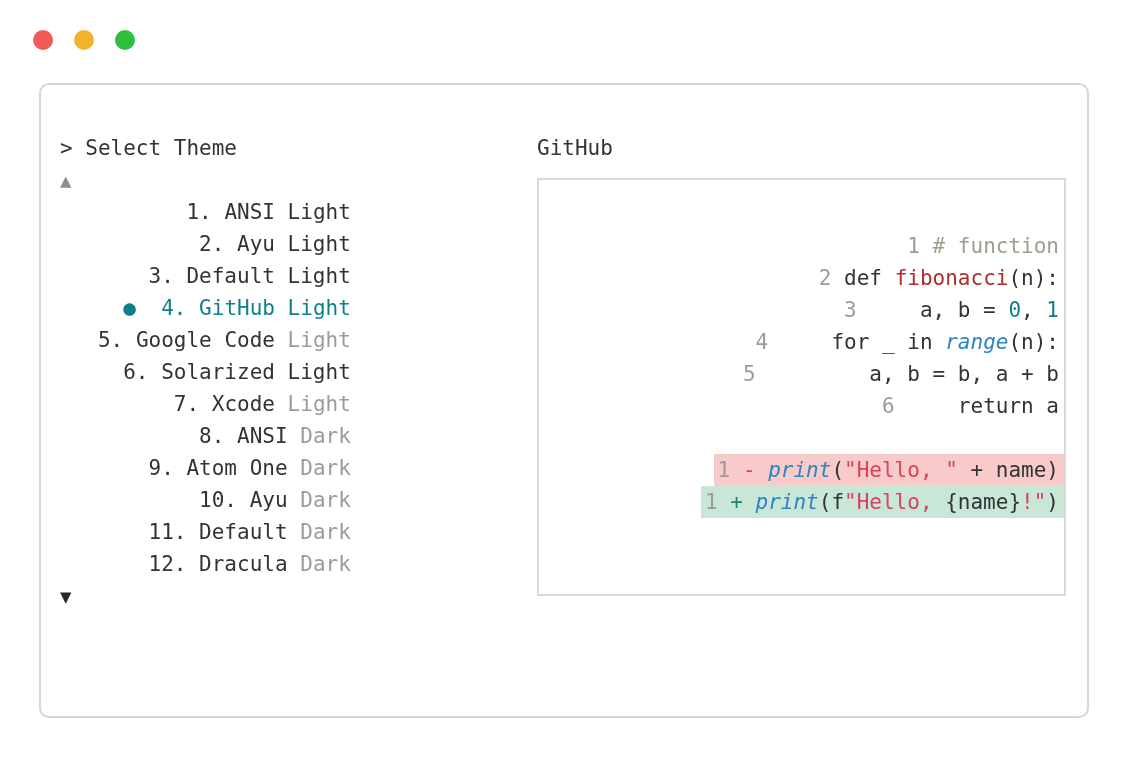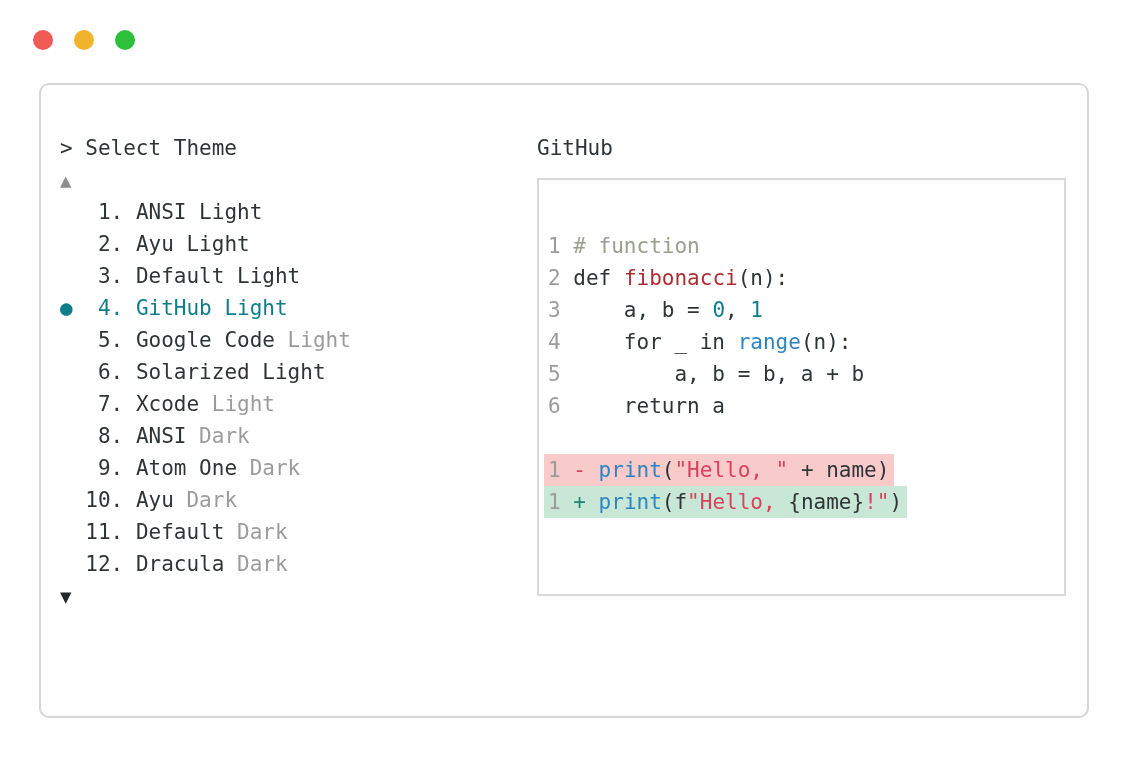--- a/index.html
+++ b/index.html
@@ -17,21 +17,21 @@
     font-size:21px;line-height:32px;color:var(--text-dark);
   }
   .traffic-lights{position:absolute;left:33px;top:30px;display:flex;gap:21px;}
   .dot{width:20px;height:20px;border-radius:50%;}
   .dot.red{background:var(--traffic-red);}
   .dot.yellow{background:var(--traffic-yellow);}
   .dot.green{background:var(--traffic-green);}
 
   .window{
     position:absolute;left:39px;top:83px;width:1046px;height:631px;
-    border:2px solid var(--border-gray);border-radius:10px;background:#fff;
+    border:2px solid var(--border-gray);border-radius:10px;background:#fff;text-align:right;
   }
   .window *{white-space:pre;}
   .abs{position:absolute;}
   .select-header{left:19px;top:47px;color:var(--text-dark);}
   .scroll-up{left:19px;top:79px;color:#8e8e8e;font-size:19px;cursor:default;}
   .scroll-down{left:19px;top:495px;color:#24292d;font-size:19px;cursor:default;}
   .theme-list{left:19px;top:111px;}
   .theme-item{height:32px;}
   .theme-item .marker{color:var(--accent-teal);}
   .theme-item .num,.theme-item .name{color:var(--text-dark);}
@@ -47,21 +47,21 @@
   }
   .code-line{height:32px;}
   .line-inner{display:inline-block;padding:0 5px 0 4px;margin-left:-4px;}
   .line-inner.removed{background:var(--diff-removed-bg);}
   .line-inner.added{background:var(--diff-added-bg);}
   .ln{display:inline-block;width:1ch;color:var(--muted-gray);}
   .tk-text{color:var(--text-dark);}
   .tk-comment{color:var(--comment-green);}
   .tk-func{color:var(--func-red);}
   .tk-number{color:var(--accent-teal);}
-  .tk-call{color:var(--call-blue);}
+  .tk-call{color:var(--call-blue);font-style:italic;}
   .tk-string{color:var(--string-red);}
   .tk-minus{color:var(--string-red);}
   .tk-plus{color:var(--plus-green);}
 </style>
 </head>
 <body>
 
 <div class="traffic-lights">
   <span class="dot red"></span>
   <span class="dot yellow"></span>

